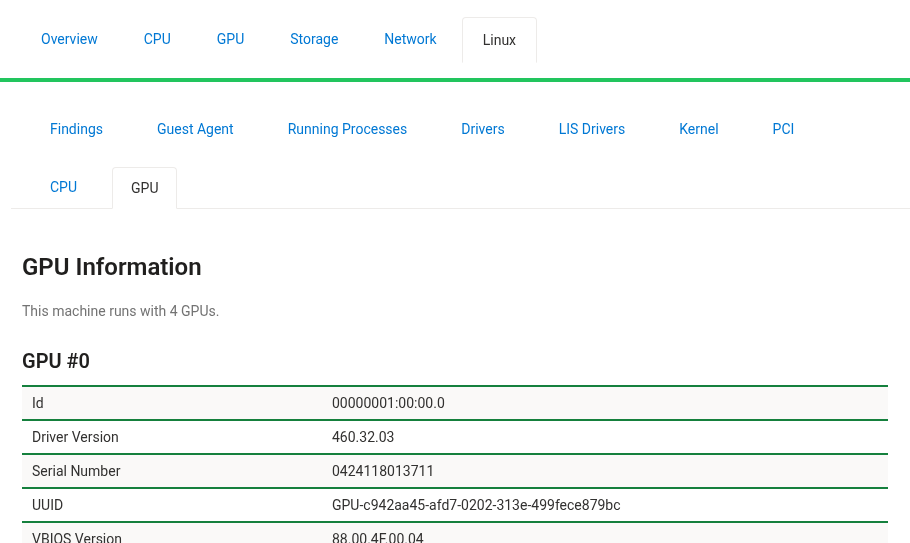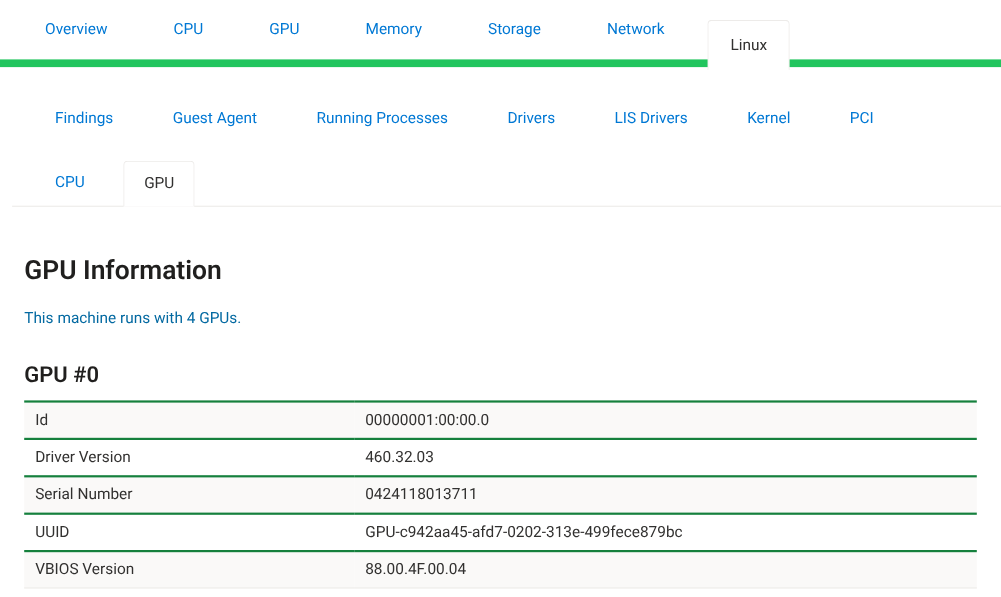--- a/index.html
+++ b/index.html
@@ -9,39 +9,39 @@
     }
     body {
       font-family: "Segoe UI", -apple-system, BlinkMacSystemFont, Roboto, "Helvetica Neue", Arial, sans-serif;
       font-size: 14px;
       color: #323130;
       background: #ffffff;
       width: 910px;
     }
     .tabs-primary {
       display: flex;
-      border-bottom: 7px solid #22c55e;
-      padding: 4px 20px;
-      gap: 18px;
+      border-bottom: 4px solid #22c55e;
+      padding: 16px 20px;
+      gap: 4px;
     }
     .tabs-primary .tab {
       padding: 14px 20px;
       color: #0078d4;
       cursor: pointer;
       border: 1px solid transparent;
       font-size: 14px;
     }
     .tabs-primary .tab.active {
       color: #323130;
       border: 1px solid #edebe9;
       border-bottom: 1px solid #ffffff;
       background: #ffffff;
       border-radius: 4px 4px 0 0;
       position: relative;
-      top: 14px;
+      top: 1px;
     }
     .tabs-secondary {
       display: flex;
       border-bottom: 1px solid #edebe9;
       padding: 0 20px;
       margin-top: 26px;
       gap: 16px;
       flex-wrap: wrap;
       margin-left: 11px;
     }
@@ -66,21 +66,21 @@
     }
     .page-title {
       font-size: 24px;
       font-weight: 600;
       color: #201f1e;
       margin-top: 22px;
       margin-bottom: 22px;
     }
     .summary {
       font-size: 14px;
-      color: #0369a1;
+      color: #737373;
       margin-bottom: 30px;
     }
     .section-title {
       font-size: 20px;
       font-weight: 600;
       color: #201f1e;
       margin-bottom: 12px;
     }
     .kv-table {
       width: 100%;
@@ -106,21 +106,20 @@
       width: 300px;
     }
   </style>
 </head>
 <body>
 
 <div class="tabs-primary">
   <div class="tab">Overview</div>
   <div class="tab">CPU</div>
   <div class="tab">GPU</div>
-  <div class="tab">Memory</div>
   <div class="tab">Storage</div>
   <div class="tab">Network</div>
   <div class="tab active">Linux</div>
 </div>
 
 <div class="tabs-secondary">
   <div class="tab">Findings</div>
   <div class="tab">Guest Agent</div>
   <div class="tab">Running Processes</div>
   <div class="tab">Drivers</div>

